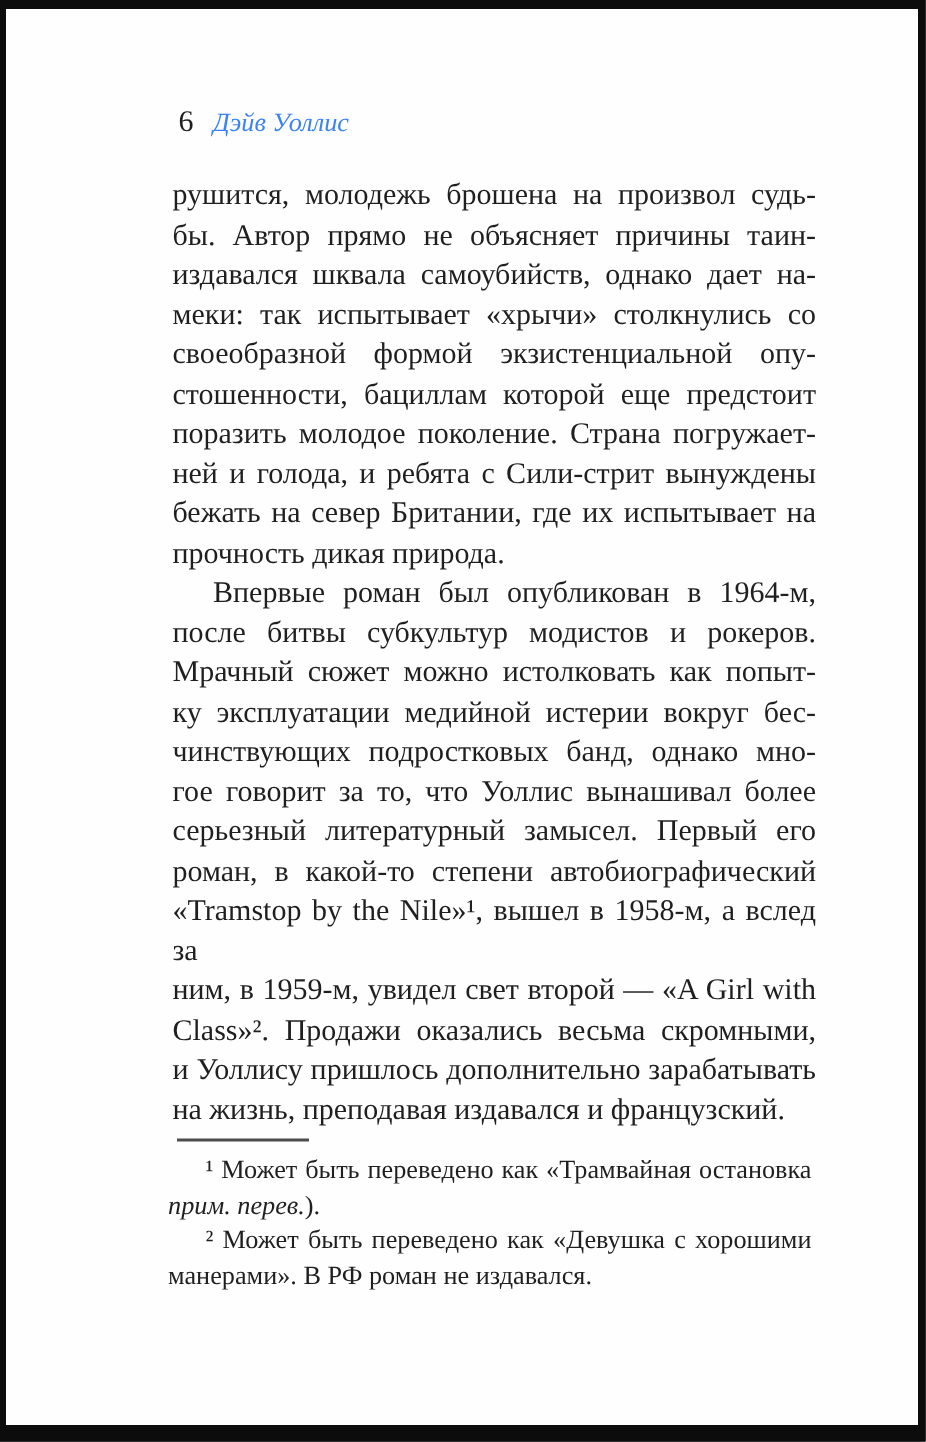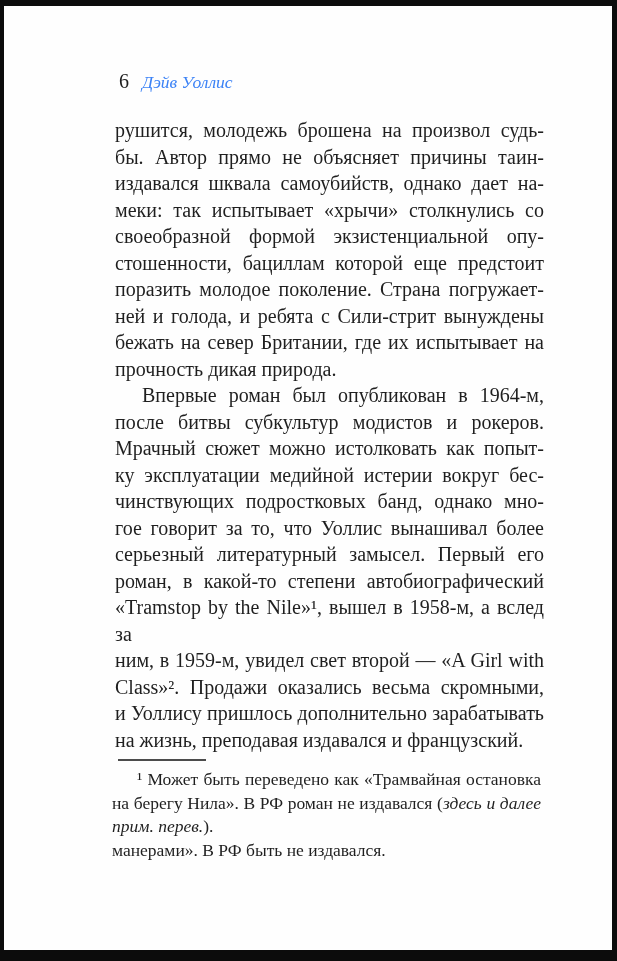--- a/index.html
+++ b/index.html
@@ -112,22 +112,22 @@
           <div class="tline">и Уоллису пришлось дополнительно зарабатывать</div>
           <div class="tline last">на жизнь, преподавая издавался и французский.</div>
         </div>
     </div>
 
     <div class="fnsep"></div>
 
     <div class="footnotes">
       <div class="fn">
           <div class="tline indent">¹ Может быть переведено как «Трамвайная остановка</div>
-          <div class="tline"><span>на берегу Нила». В РФ роман не издавался (</span><span class="ital">здесь и далее</span></div>
           <div class="tline last"><span class="ital">прим. перев.</span><span>).</span></div>
         </div>
       <div class="fn">
-          <div class="tline last">манерами». В РФ быть не издавался.</div>
+          <div class="tline indent">² Может быть переведено как «Девушка с хорошими</div>
+          <div class="tline last">манерами». В РФ роман не издавался.</div>
         </div>
     </div>
 
   </div>
 </div>
 
 </body></html>

